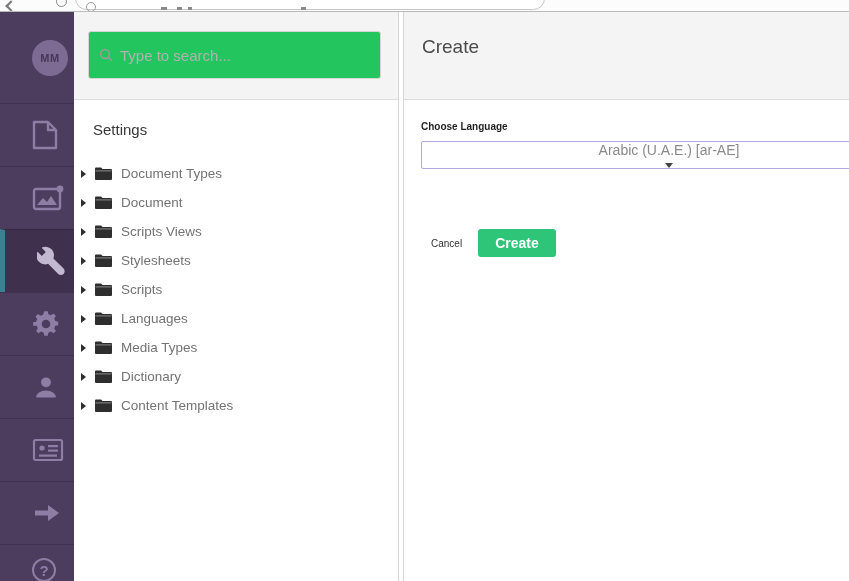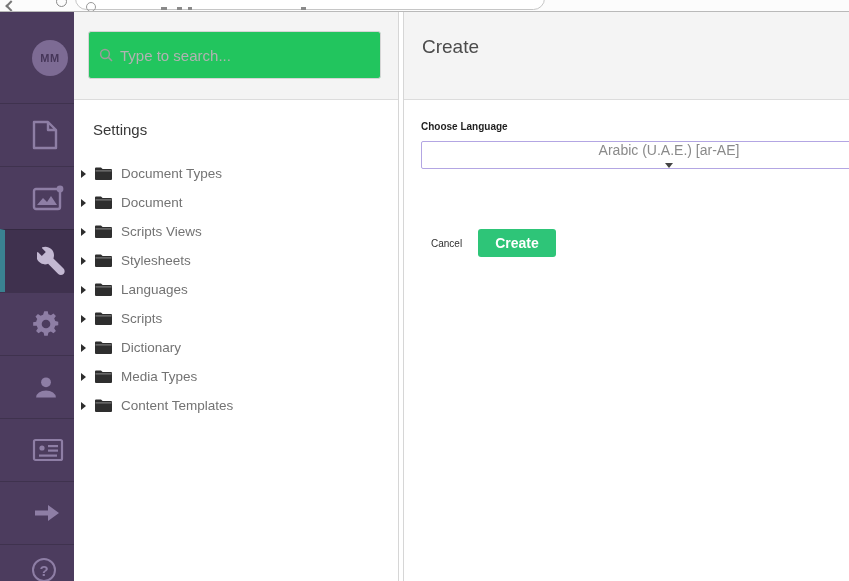--- a/index.html
+++ b/index.html
@@ -225,54 +225,54 @@
           </div>
 
           <div class="tree-row">
             <span class="caret"></span>
             <span class="folder">
               <svg width="17" height="13" viewBox="0 0 17 13">
                 <path d="M0 1.5 Q0 .4 1 .4 L6 .4 L7.6 2 L16 2 Q17 2 17 3 L17 12 Q17 13 16 13 L1 13 Q0 13 0 12 Z" fill="#2e2e2e"></path>
                 <rect x="0.5" y="3.4" width="16" height="1" fill="#ffffff" opacity="0.45"></rect>
               </svg>
             </span>
+            <span class="tree-label">Scripts</span>
+          </div>
+
+          <div class="tree-row">
+            <span class="caret"></span>
+            <span class="folder">
+              <svg width="17" height="13" viewBox="0 0 17 13">
+                <path d="M0 1.5 Q0 .4 1 .4 L6 .4 L7.6 2 L16 2 Q17 2 17 3 L17 12 Q17 13 16 13 L1 13 Q0 13 0 12 Z" fill="#2e2e2e"></path>
+                <rect x="0.5" y="3.4" width="16" height="1" fill="#ffffff" opacity="0.45"></rect>
+              </svg>
+            </span>
             <span class="tree-label">Languages</span>
           </div>
 
           <div class="tree-row">
             <span class="caret"></span>
             <span class="folder">
               <svg width="17" height="13" viewBox="0 0 17 13">
                 <path d="M0 1.5 Q0 .4 1 .4 L6 .4 L7.6 2 L16 2 Q17 2 17 3 L17 12 Q17 13 16 13 L1 13 Q0 13 0 12 Z" fill="#2e2e2e"></path>
                 <rect x="0.5" y="3.4" width="16" height="1" fill="#ffffff" opacity="0.45"></rect>
               </svg>
             </span>
-            <span class="tree-label">Scripts</span>
+            <span class="tree-label">Media Types</span>
           </div>
 
           <div class="tree-row">
             <span class="caret"></span>
             <span class="folder">
               <svg width="17" height="13" viewBox="0 0 17 13">
                 <path d="M0 1.5 Q0 .4 1 .4 L6 .4 L7.6 2 L16 2 Q17 2 17 3 L17 12 Q17 13 16 13 L1 13 Q0 13 0 12 Z" fill="#2e2e2e"></path>
                 <rect x="0.5" y="3.4" width="16" height="1" fill="#ffffff" opacity="0.45"></rect>
               </svg>
             </span>
             <span class="tree-label">Dictionary</span>
-          </div>
-
-          <div class="tree-row">
-            <span class="caret"></span>
-            <span class="folder">
-              <svg width="17" height="13" viewBox="0 0 17 13">
-                <path d="M0 1.5 Q0 .4 1 .4 L6 .4 L7.6 2 L16 2 Q17 2 17 3 L17 12 Q17 13 16 13 L1 13 Q0 13 0 12 Z" fill="#2e2e2e"></path>
-                <rect x="0.5" y="3.4" width="16" height="1" fill="#ffffff" opacity="0.45"></rect>
-              </svg>
-            </span>
-            <span class="tree-label">Media Types</span>
           </div>
 
           <div class="tree-row">
             <span class="caret"></span>
             <span class="folder">
               <svg width="17" height="13" viewBox="0 0 17 13">
                 <path d="M0 1.5 Q0 .4 1 .4 L6 .4 L7.6 2 L16 2 Q17 2 17 3 L17 12 Q17 13 16 13 L1 13 Q0 13 0 12 Z" fill="#2e2e2e"></path>
                 <rect x="0.5" y="3.4" width="16" height="1" fill="#ffffff" opacity="0.45"></rect>
               </svg>
             </span>

